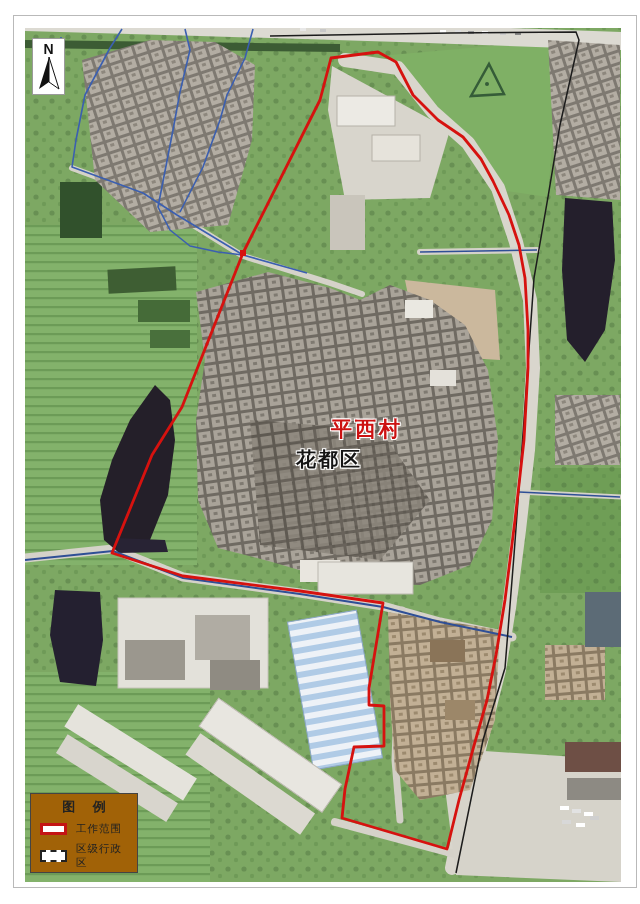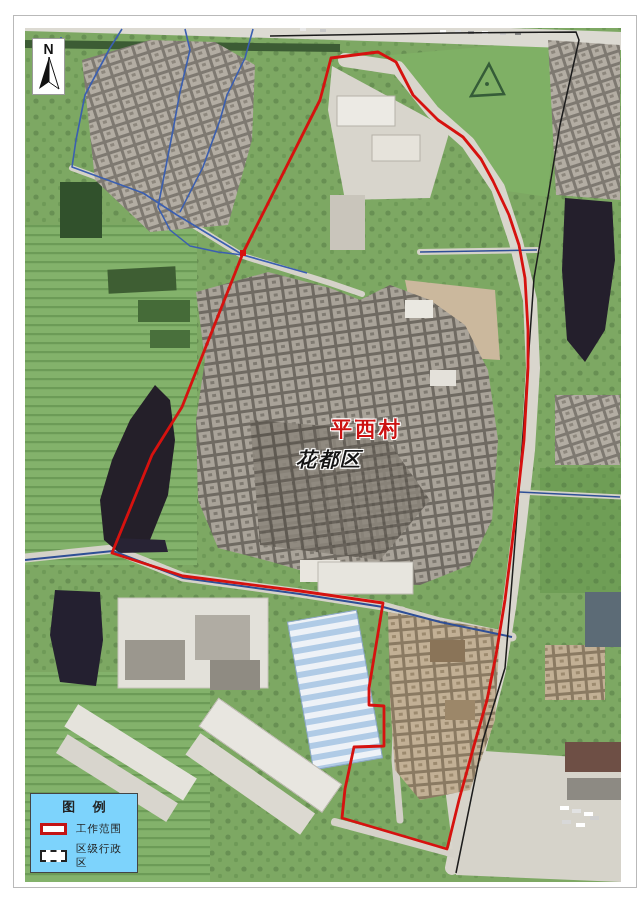--- a/index.html
+++ b/index.html
@@ -3,25 +3,25 @@
 <meta charset="utf-8">
 <style>
   html,body{margin:0;padding:0;background:#ffffff;}
   body{width:640px;height:904px;position:relative;font-family:"Liberation Sans","DejaVu Sans",sans-serif;overflow:hidden;}
   .frame{position:absolute;left:13px;top:15px;width:622px;height:871px;border:1px solid #b9b9b9;background:#fff;}
   .map{position:absolute;left:25px;top:28px;width:596px;height:854px;overflow:hidden;background:#7da863;}
   .map svg{display:block;}
   .maplabel{position:absolute;font-weight:bold;white-space:nowrap;
     text-shadow:-1px -1px 0 #fff,1px -1px 0 #fff,-1px 1px 0 #fff,1px 1px 0 #fff,0 0 3px #fff;}
   .lbl-village{left:331px;top:415px;font-size:21px;letter-spacing:3px;color:#cc1111;}
-  .lbl-district{left:296px;top:446px;font-size:20px;letter-spacing:2px;color:#141414;font-style:italic;}
+  .lbl-district{left:296px;top:446px;font-size:20px;letter-spacing:2px;color:#141414;}
   .northbox{position:absolute;left:32px;top:38px;width:33px;height:57px;background:#fff;border:1px solid #9a9a9a;
     display:flex;flex-direction:column;align-items:center;padding-top:3px;box-sizing:border-box;}
   .northbox .n{font-size:14px;font-weight:bold;color:#111;line-height:14px;}
-  .legend{position:absolute;left:30px;top:793px;width:108px;height:80px;background:#7dd3fc;border:1px solid #444;
+  .legend{position:absolute;left:30px;top:793px;width:108px;height:80px;background:#a16207;border:1px solid #444;
     box-sizing:border-box;padding:4px 0 0 0;}
   .legend .title{text-align:center;font-size:13px;font-weight:bold;color:#222;letter-spacing:7px;margin-left:7px;}
   .legend .row{display:flex;align-items:center;margin:6px 14px 0 9px;}
   .legend .sw{width:27px;height:12px;box-sizing:border-box;margin-right:9px;flex:0 0 auto;}
   .sw-red{border:3px solid #c41414;background:#fff;}
   .sw-dash{border:2px dashed #222;background:#fff;}
   .legend .lab{font-size:10.5px;color:#222;letter-spacing:1px;}
 </style>
 </head>
 <body>

